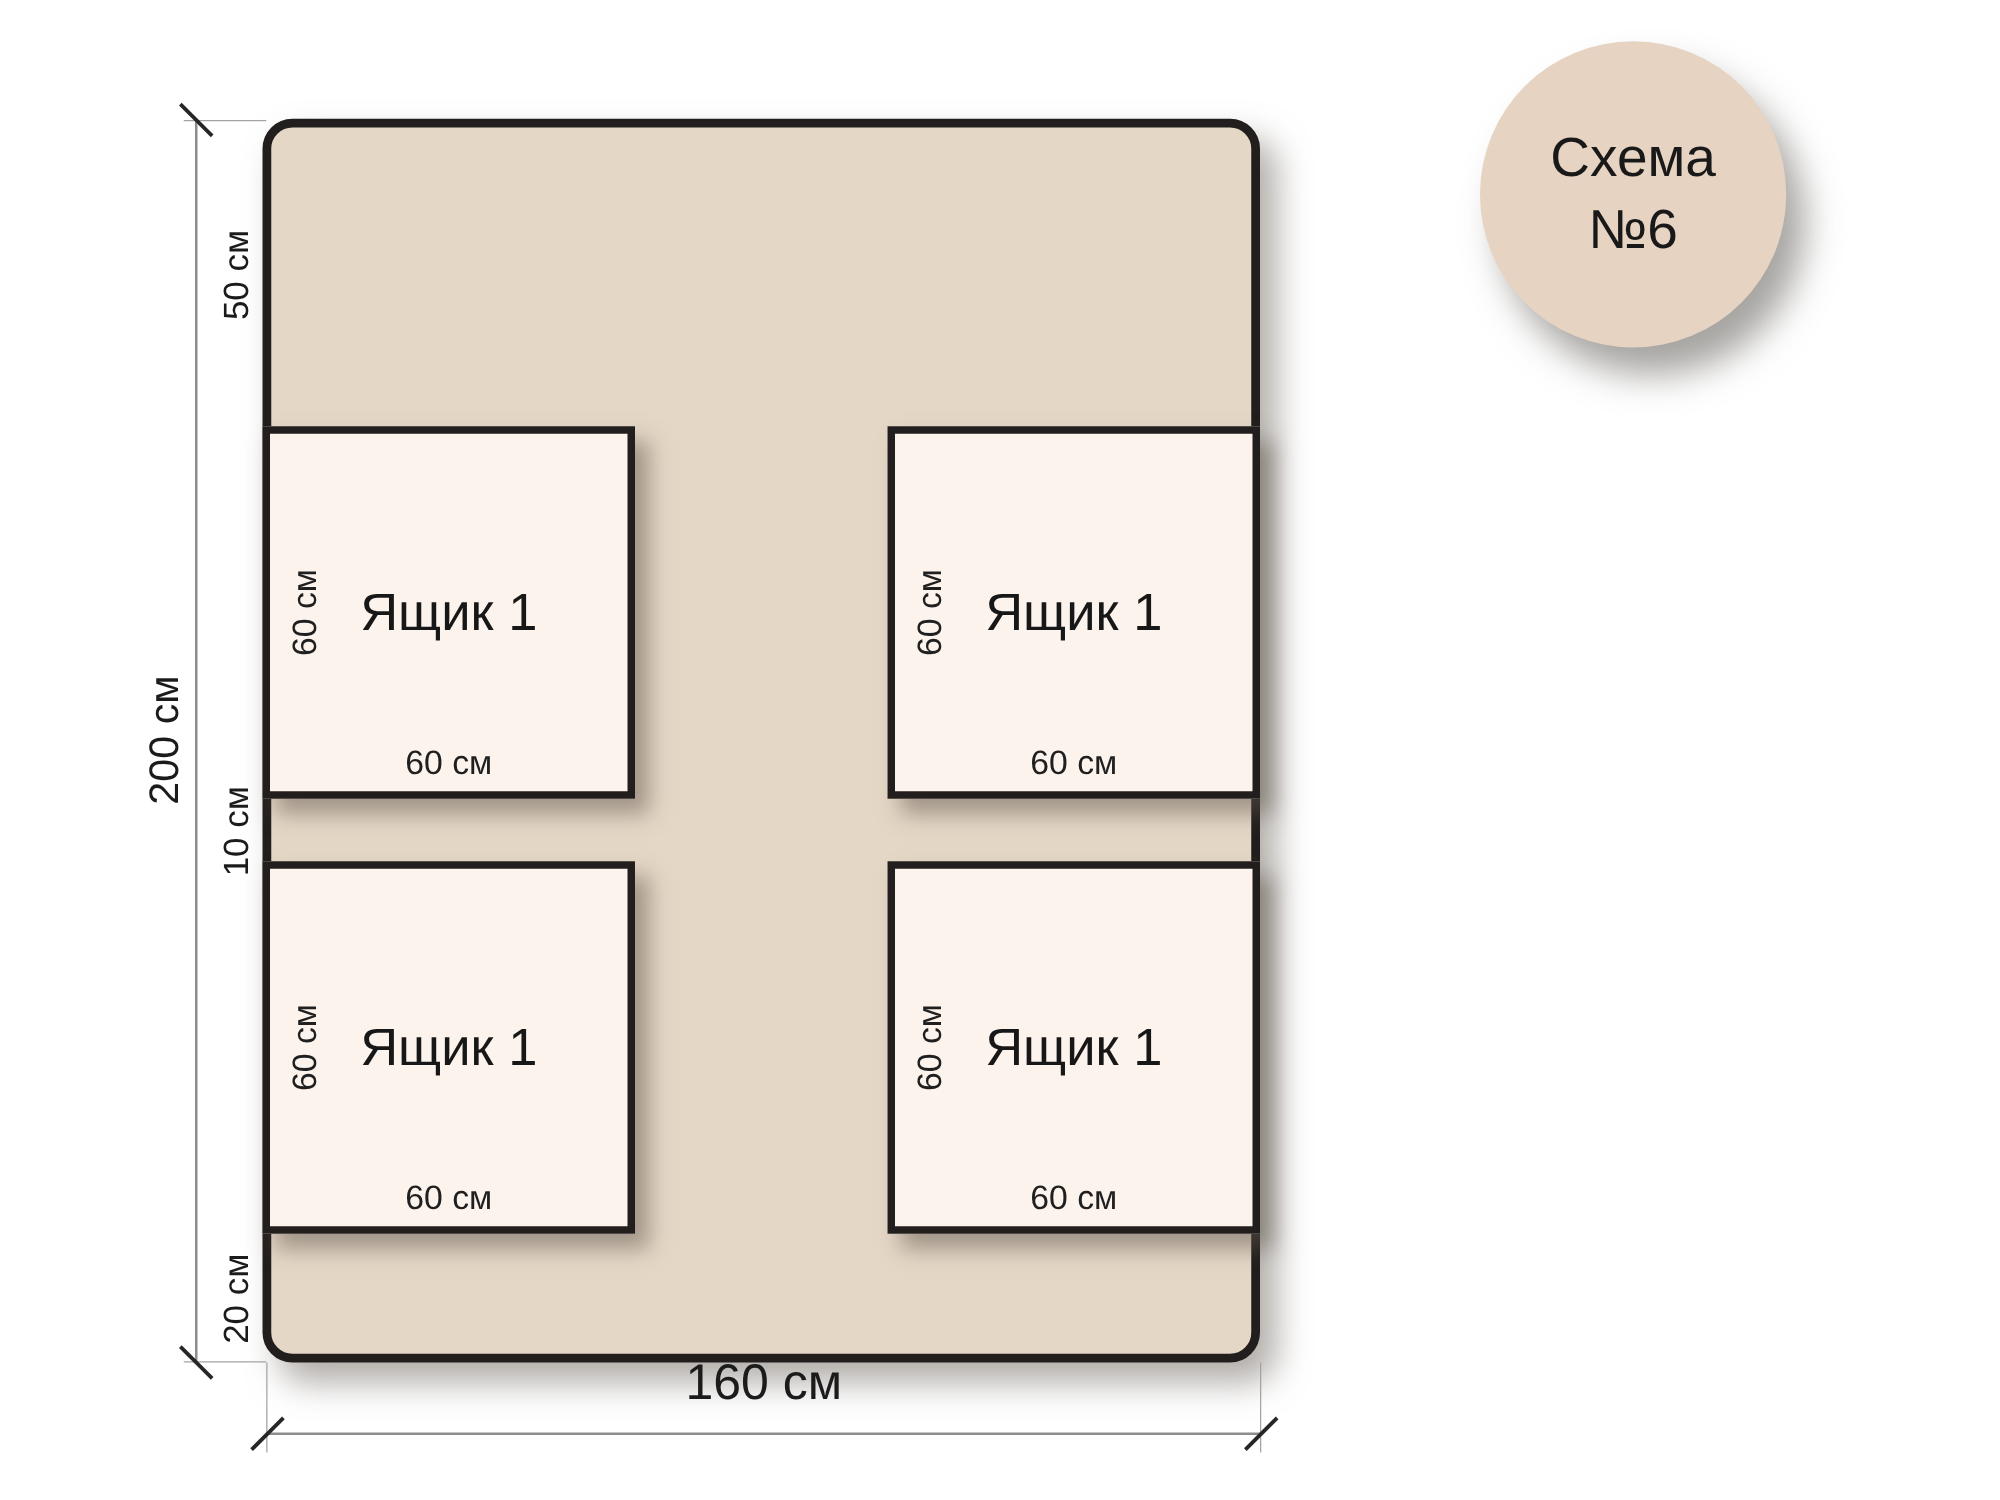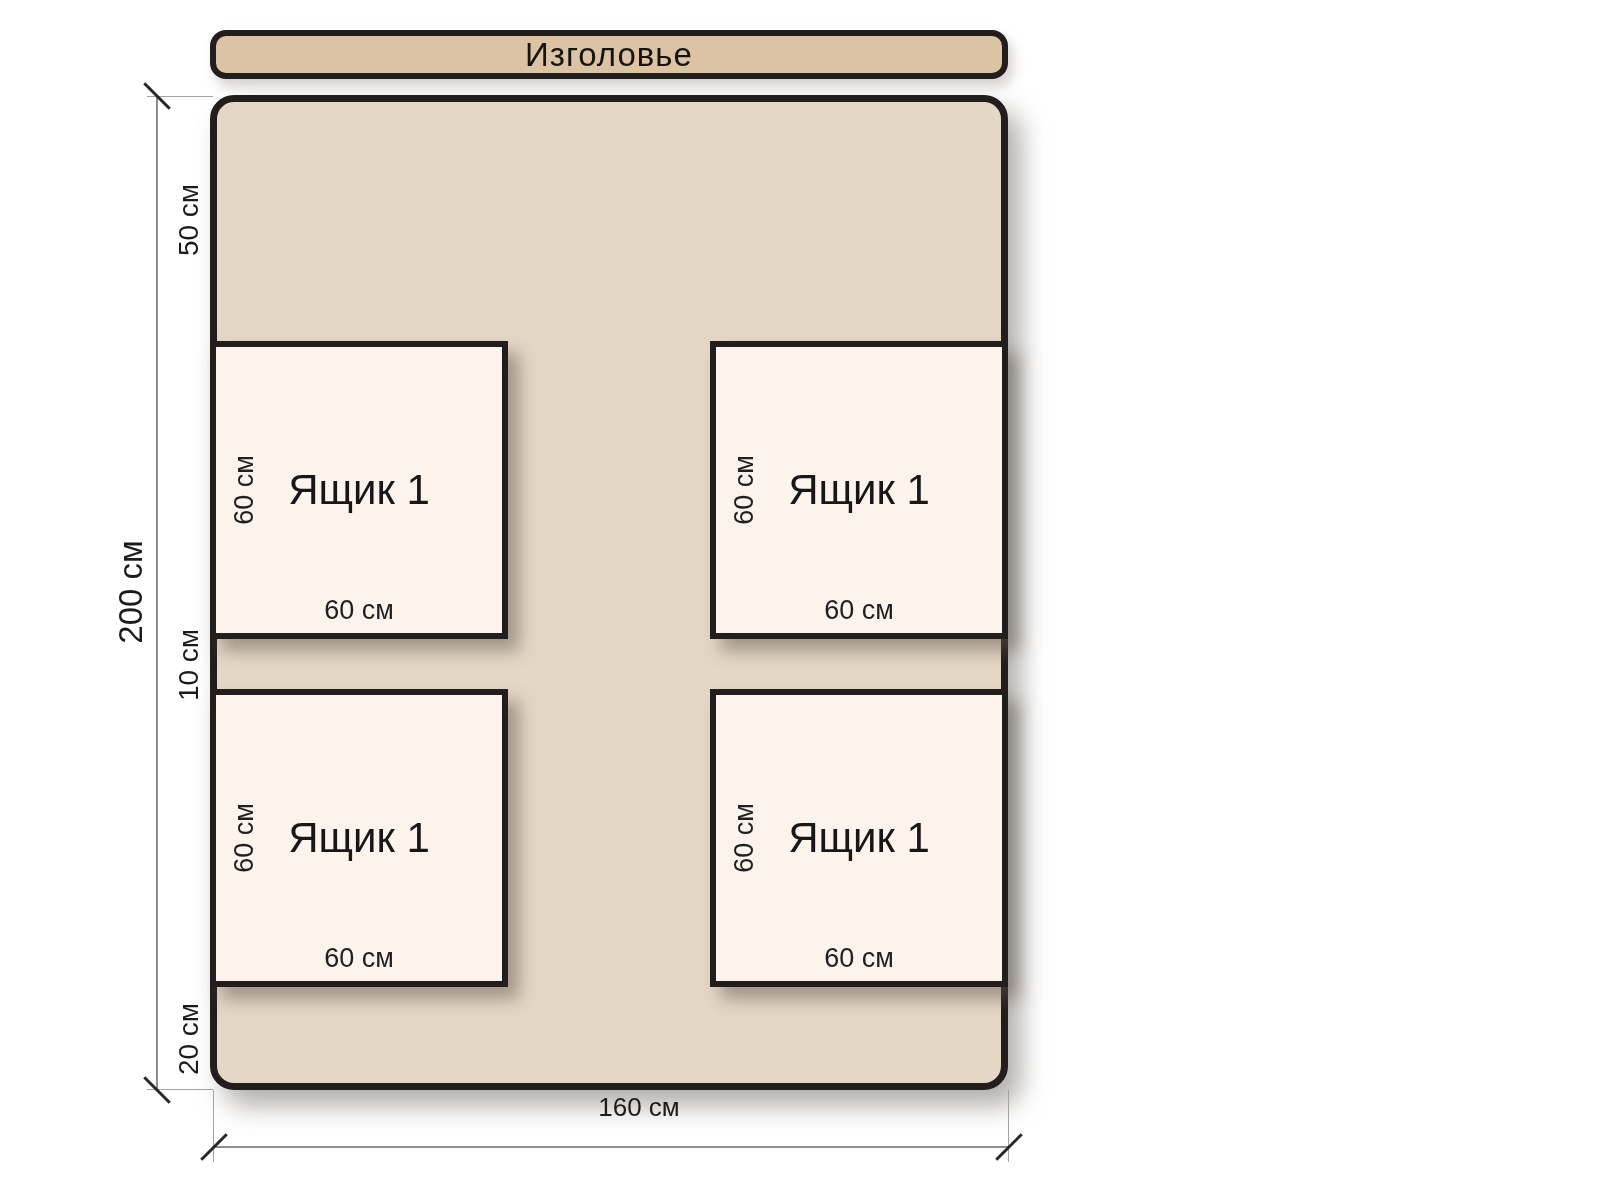--- a/index.html
+++ b/index.html
@@ -115,22 +115,21 @@
     color: #1b1b1b;
   }
   .rot { transform: translate(-50%, -50%) rotate(-90deg); }
   .label-200 { left: 131px; top: 592px; font-size: 33px; }
   .label-50  { left: 189px; top: 220px; font-size: 28px; }
   .label-10  { left: 189px; top: 665px; font-size: 28px; }
   .label-20  { left: 189px; top: 1039px; font-size: 28px; }
   .label-160 {
     left: 611px; top: 1107px;
     transform: translate(-50%, -50%);
-    font-size: 26px;
-    margin-left: 28px;
+    font-size: 40px;
   }
 
   
   .badge {
     position: absolute;
     left: 1184px; top: 33px;
     width: 245px; height: 245px;
     border-radius: 50%;
     background: #e6d3c1;
     display: flex; flex-direction: column;
@@ -141,23 +140,20 @@
     font-size: 44px;
     line-height: 1.28;
     color: #191919;
   }
 </style>
 </head>
 <body>
 
 <div class="stage">
 
-  <div class="headboard">
-    <span class="headboard-label">Изголовье</span>
-  </div>
 
   <div class="bed"></div>
 
   <div class="drawer drawer-1">
     <span class="drawer-side-label">60 см</span>
     <span class="drawer-title">Ящик 1</span>
     <span class="drawer-bottom-label">60 см</span>
   </div>
 
   <div class="drawer drawer-3">
@@ -190,14 +186,18 @@
   <span class="dim-label rot label-20">20 см</span>
 
   <div class="dim-line dim-hline"></div>
   <div class="ext-line ext-left-v"></div>
   <div class="ext-line ext-right-v"></div>
   <div class="tick tick-h tick-left"></div>
   <div class="tick tick-h tick-right"></div>
 
   <span class="dim-label label-160">160 см</span>
 
+  <div class="badge">
+    <span class="badge-line">Схема</span>
+    <span class="badge-line">№6</span>
+  </div>
 
 </div>
 
 </body></html>

